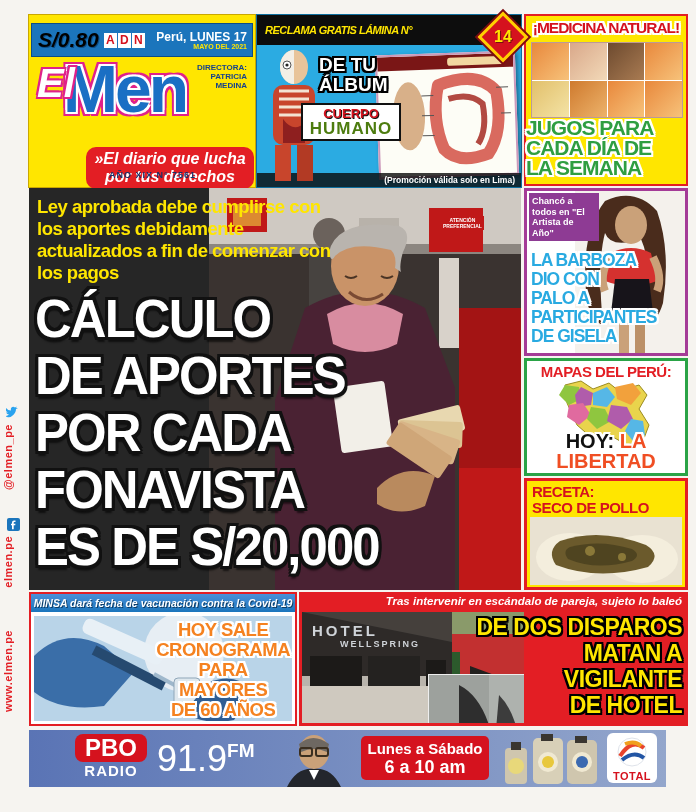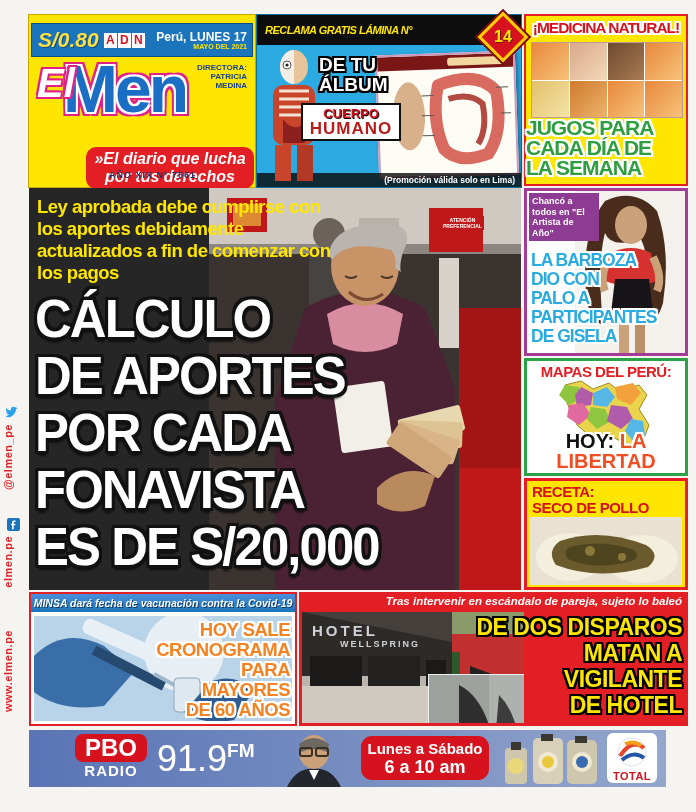--- a/index.html
+++ b/index.html
@@ -12,21 +12,21 @@
             -2px 0 0 #000,2px 0 0 #000,0 -2px 0 #000,0 2px 0 #000;}
   .ol-black-big{text-shadow:-3px -3px 0 #111,3px -3px 0 #111,-3px 3px 0 #111,3px 3px 0 #111,
             -3px 0 0 #111,3px 0 0 #111,0 -3px 0 #111,0 3px 0 #111,0 5px 2px rgba(0,0,0,.6);}
   .ol-white{text-shadow:-2px -2px 0 #fff,2px -2px 0 #fff,-2px 2px 0 #fff,2px 2px 0 #fff,
             -2px 0 0 #fff,2px 0 0 #fff,0 -2px 0 #fff,0 2px 0 #fff;}
 
   
   .yellowbox{left:28px;top:14px;width:226px;height:172px;background:#ffe600;border:1px solid #caa700;}
   .bluestrip{left:2px;top:8px;width:220px;height:32px;background:#1b75bc;border:1px solid #0d4d86;
              display:flex;align-items:center;}
-  .price{color:#fde047;font-weight:bold;font-size:21px;font-style:italic;margin-left:6px;
+  .price{color:#000000;font-weight:bold;font-size:21px;font-style:italic;margin-left:6px;
          text-shadow:1px 1px 0 #0d4d86;}
   .adn{display:flex;gap:1px;margin-left:5px;}
   .adn span{background:#fff;color:#d5121e;font-weight:bold;font-size:12px;width:13px;height:15px;
             display:flex;align-items:center;justify-content:center;}
   .dateblock{margin-left:auto;margin-right:5px;text-align:right;line-height:1;}
   .date1{color:#fff;font-weight:bold;font-size:12px;}
   .date2{color:#ffe600;font-weight:bold;font-size:7px;}
   .directora{right:8px;top:48px;text-align:right;color:#15418c;font-weight:bold;font-size:8px;line-height:1.15;}
   .logo-el{left:8px;top:46px;color:#fff;font-size:40px;font-weight:bold;font-style:italic;z-index:3;
            text-shadow:-2px -2px 0 #e0218a,2px -2px 0 #e0218a,-2px 2px 0 #e0218a,2px 2px 0 #e0218a;}
@@ -42,21 +42,21 @@
   .promo-head{left:0;top:0;width:100%;height:30px;background:#0d0d0d;display:flex;align-items:center;}
   .promo-head-text{color:#ffe600;font-weight:bold;font-style:italic;font-size:11px;margin-left:8px;letter-spacing:-0.5px;}
   .diamond{left:228px;top:4px;width:30px;height:30px;background:#d5121e;border:3px solid #ffcf00;
            transform:rotate(45deg);z-index:4;box-shadow:0 0 0 2px #7a0c10;}
   .diamond span{display:block;transform:rotate(-45deg);color:#ffe600;font-weight:bold;font-size:16px;
            text-align:center;line-height:30px;text-shadow:1px 1px 0 #7a0c10;}
   .detu{left:62px;top:40px;color:#fff;font-weight:bold;font-size:19px;line-height:1.05;z-index:3;}
   .cuerpo-badge{left:44px;top:88px;width:96px;background:#fff;border:2px solid #111;z-index:3;
                 text-align:center;line-height:1;padding:2px 0;}
   .cuerpo1{color:#d5121e;font-weight:bold;font-size:13px;text-shadow:1px 1px 0 #111;}
-  .cuerpo2{color:#b91c1c;font-weight:bold;font-size:17px;letter-spacing:1px;}
+  .cuerpo2{color:#4d7c0f;font-weight:bold;font-size:17px;letter-spacing:1px;}
   .promo-foot{left:0;bottom:0;width:100%;background:rgba(10,10,10,.8);color:#fff;font-weight:bold;
               font-size:8.5px;text-align:right;padding:2px 6px 2px 0;box-sizing:border-box;}
   .lamina-card{left:120px;top:38px;width:136px;height:120px;background:#fdfdf6;border:2px solid #c9b;
                transform:rotate(-2deg);box-shadow:2px 2px 4px rgba(0,0,0,.4);}
 
   
   .natmed{left:524px;top:14px;width:164px;height:172px;background:#ffe600;border:2px solid #e31e24;box-sizing:border-box;}
   .natmed-head{margin-top:3px;text-align:center;color:#d5121e;font-weight:bold;font-size:15.5px;letter-spacing:-1px;}
   .collage{position:absolute;left:5px;top:26px;width:150px;height:74px;border:1px solid #b99;
            display:grid;grid-template-columns:repeat(4,1fr);grid-template-rows:repeat(2,1fr);gap:1px;background:#fff;}
@@ -94,38 +94,38 @@
   .hoy .black{color:#111;}
   .hoy .orange{color:#f04e23;}
   .receta{left:524px;top:478px;width:164px;height:112px;background:#ffe600;border:3px solid #e31e24;box-sizing:border-box;}
   .receta-head{color:#d5121e;font-weight:bold;font-size:15px;line-height:16px;margin:3px 0 0 5px;letter-spacing:-0.5px;}
 
   
   .minsa{left:29px;top:592px;width:268px;height:134px;background:#fff;border:2px solid #e31e24;box-sizing:border-box;}
   .minsa-head{background:linear-gradient(180deg,#4a90d9,#1b75bc);color:#fff;font-weight:bold;font-style:italic;
               font-size:10.5px;text-align:center;padding:3px 0;text-shadow:1px 1px 0 #0d3c66;}
   .minsa-photo{position:absolute;left:3px;top:22px;right:3px;bottom:3px;background:linear-gradient(135deg,#cfe4f2,#9fc4e0);overflow:hidden;}
-  .minsa-headline{position:absolute;right:5px;top:26px;text-align:right;color:#f58220;font-weight:bold;
+  .minsa-headline{position:absolute;right:5px;top:26px;text-align:center;color:#f58220;font-weight:bold;
                   font-size:18.5px;line-height:20px;z-index:3;letter-spacing:-0.5px;}
   .hotel{left:299px;top:592px;width:389px;height:134px;background:#e31e24;}
   .hotel-kicker{position:absolute;right:6px;top:3px;color:#fff;font-weight:bold;font-style:italic;font-size:11.5px;}
   .hotel-photo{position:absolute;left:3px;top:20px;width:222px;height:111px;background:#888;overflow:hidden;}
   .hotel-headline{position:absolute;right:6px;top:22px;text-align:right;color:#ffe600;font-weight:bold;
                   font-size:23px;line-height:26px;letter-spacing:-0.5px;z-index:4;}
   .cctv{position:absolute;left:126px;top:62px;width:134px;height:66px;background:linear-gradient(135deg,#b9bdb9,#8e948e);
         border:1px solid #eee;z-index:5;overflow:hidden;}
 
   
   .adbar{left:29px;top:730px;width:637px;height:57px;background:linear-gradient(90deg,#5a74b5,#93a6cc);overflow:hidden;}
   .pbo{position:absolute;left:46px;top:4px;width:72px;text-align:center;}
   .pbo-box{background:#d5121e;border-radius:8px;color:#fff;font-weight:bold;font-size:24px;line-height:28px;}
   .pbo-sub{color:#fff;font-weight:bold;font-size:15px;letter-spacing:1px;}
   .freq{position:absolute;left:128px;top:8px;color:#fff;font-size:36px;font-weight:normal;}
   .freq b{font-size:19px;font-weight:bold;vertical-align:14px;}
-  .sched{position:absolute;left:332px;top:6px;width:128px;background:#d5121e;border-radius:11px;color:#fff;
+  .sched{position:absolute;left:332px;top:6px;width:128px;background:#d5121e;border-radius:5px;color:#fff;
          font-weight:bold;text-align:center;padding:4px 0;line-height:18px;}
   .sched .l1{font-size:15px;}
   .sched .l2{font-size:18px;}
   .total-box{position:absolute;left:578px;top:3px;width:50px;height:50px;background:#fff;border-radius:6px;
              text-align:center;}
   .total-word{color:#d5121e;font-weight:bold;font-size:11px;letter-spacing:.5px;margin-top:-2px;}
 </style>
 </head>
 <body>
 

